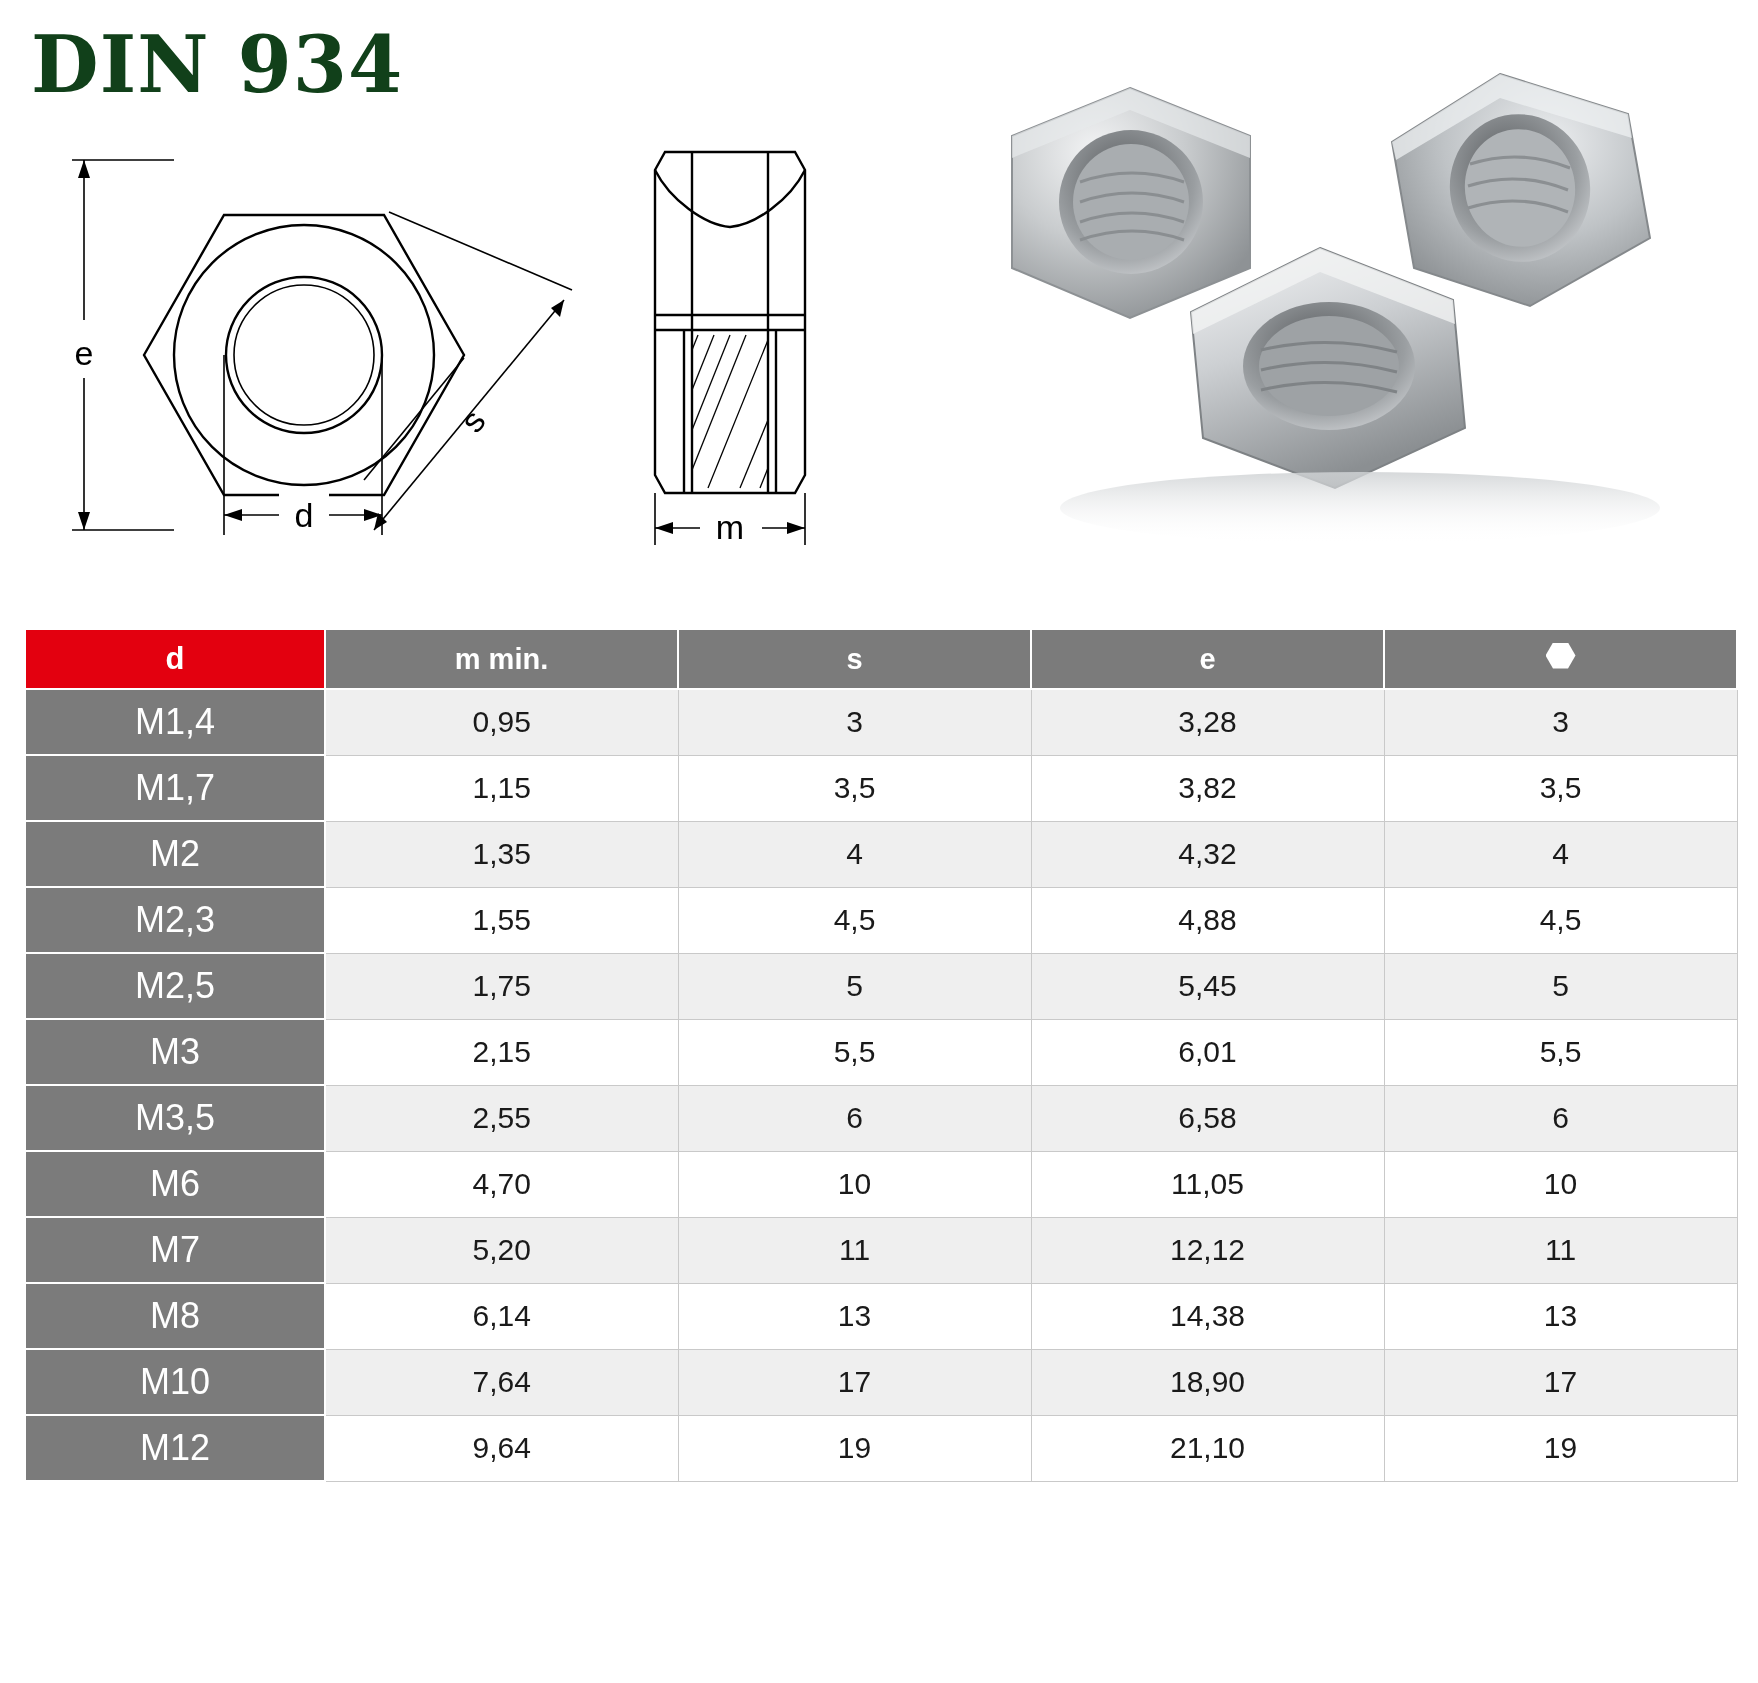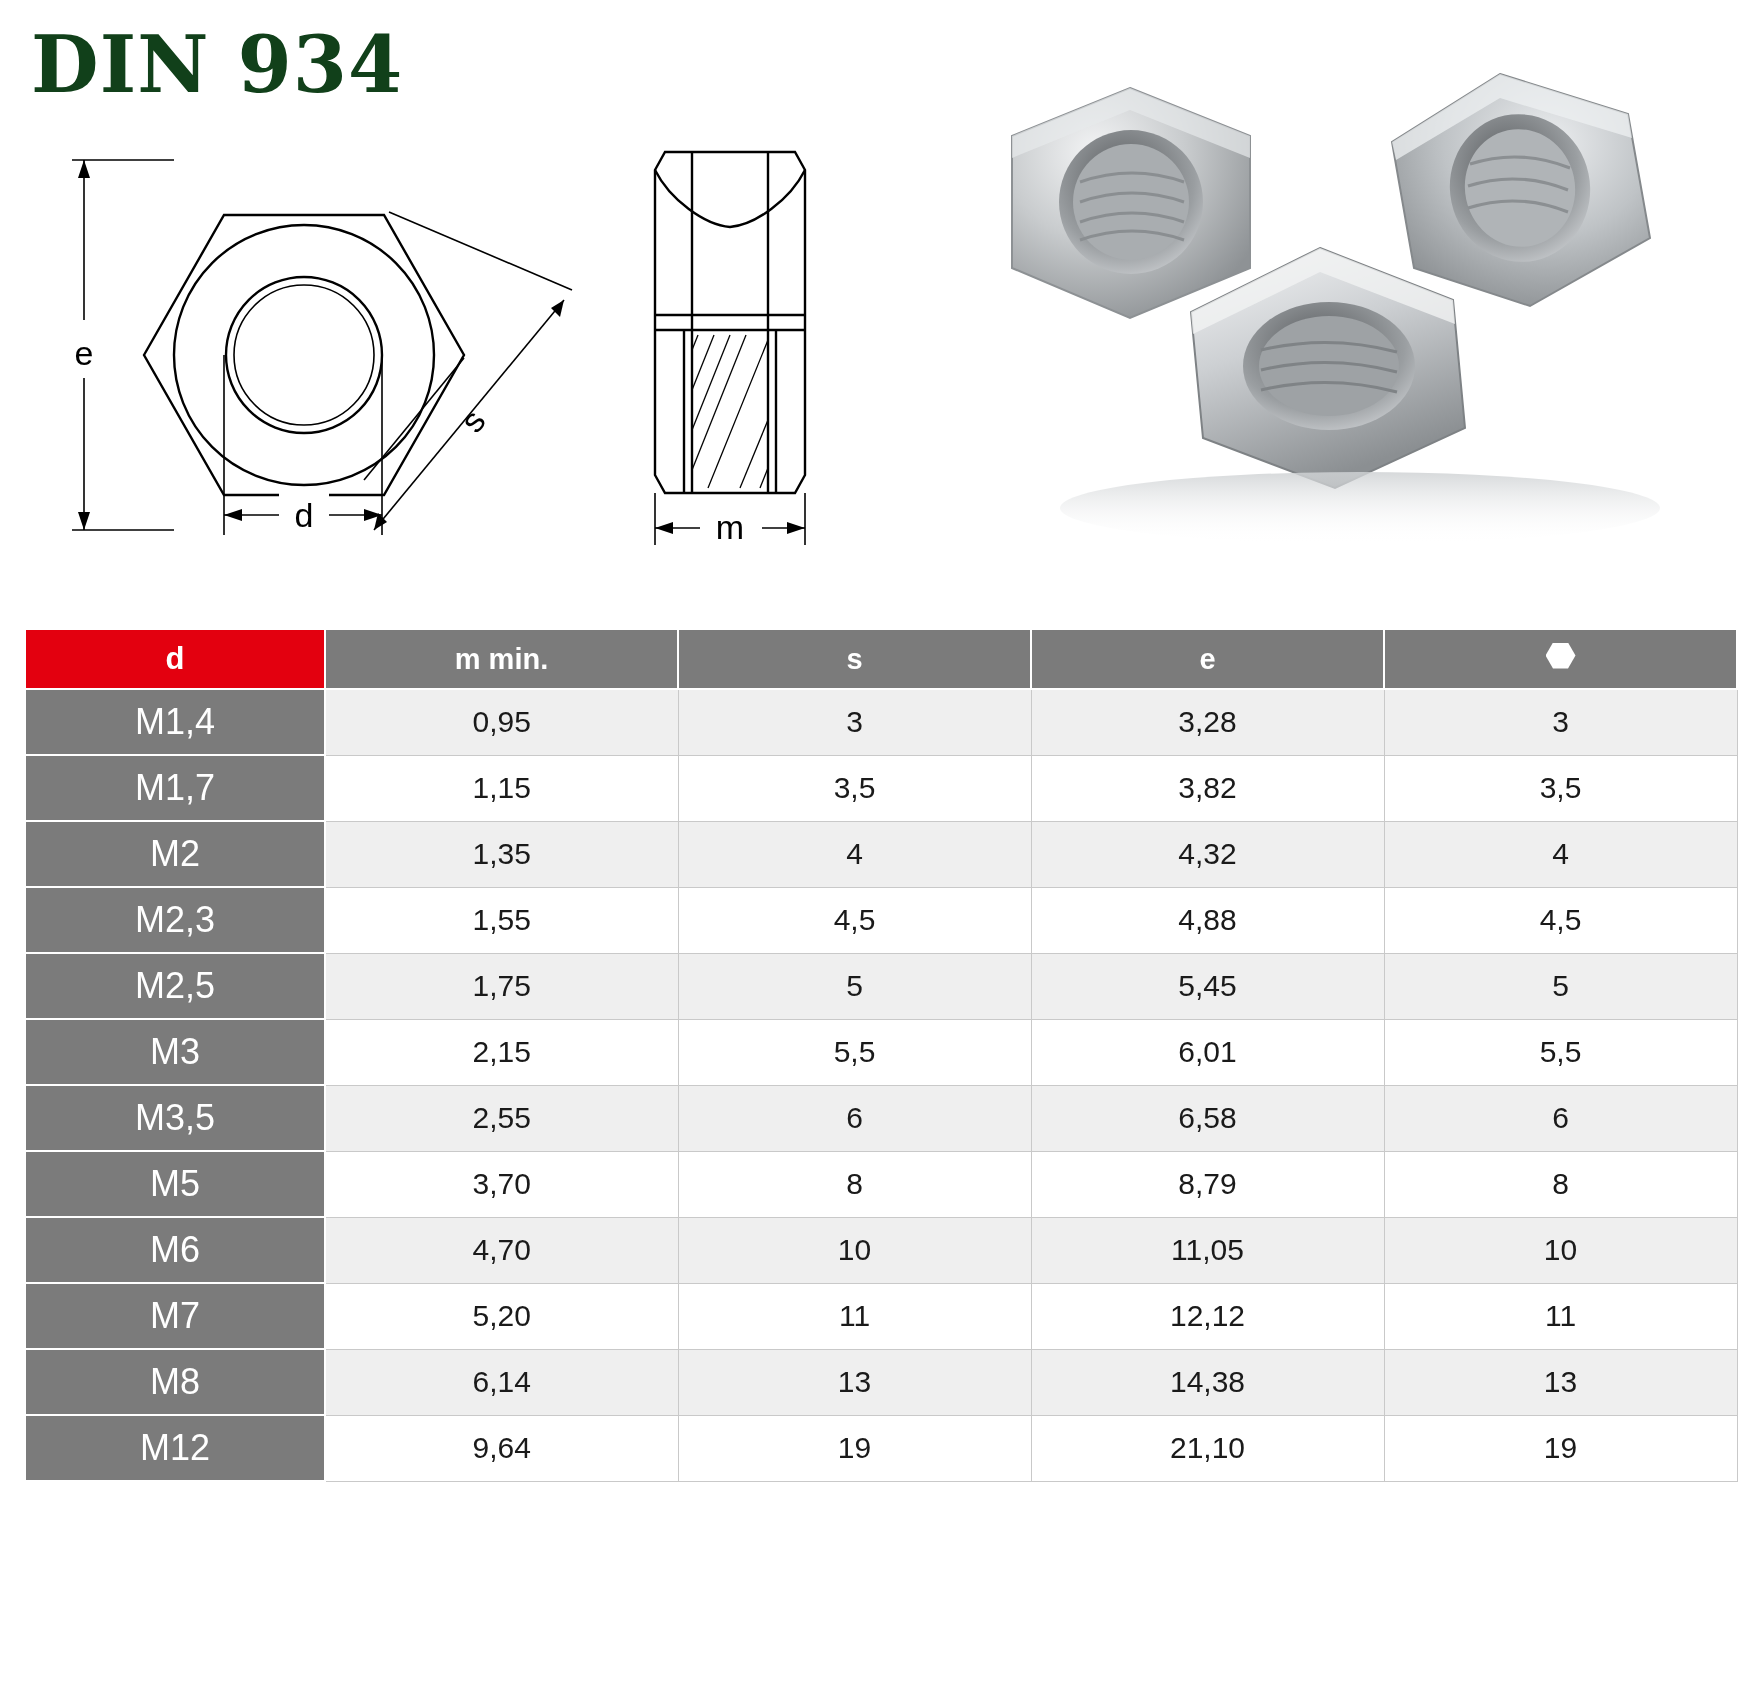--- a/index.html
+++ b/index.html
@@ -346,27 +346,20 @@
           <td>5,5</td>
         </tr>
         <tr>
           <th class="row-label">M3,5</th>
           <td>2,55</td>
           <td>6</td>
           <td>6,58</td>
           <td>6</td>
         </tr>
         <tr>
-          <th class="row-label">M5</th>
-          <td>3,70</td>
-          <td>8</td>
-          <td>8,79</td>
-          <td>8</td>
-        </tr>
-        <tr>
           <th class="row-label">M6</th>
           <td>4,70</td>
           <td>10</td>
           <td>11,05</td>
           <td>10</td>
         </tr>
         <tr>
           <th class="row-label">M7</th>
           <td>5,20</td>
           <td>11</td>
@@ -374,20 +367,27 @@
           <td>11</td>
         </tr>
         <tr>
           <th class="row-label">M8</th>
           <td>6,14</td>
           <td>13</td>
           <td>14,38</td>
           <td>13</td>
         </tr>
         <tr>
+          <th class="row-label">M10</th>
+          <td>7,64</td>
+          <td>17</td>
+          <td>18,90</td>
+          <td>17</td>
+        </tr>
+        <tr>
           <th class="row-label">M12</th>
           <td>9,64</td>
           <td>19</td>
           <td>21,10</td>
           <td>19</td>
         </tr>
       </tbody>
   </table>
 </div>
 

